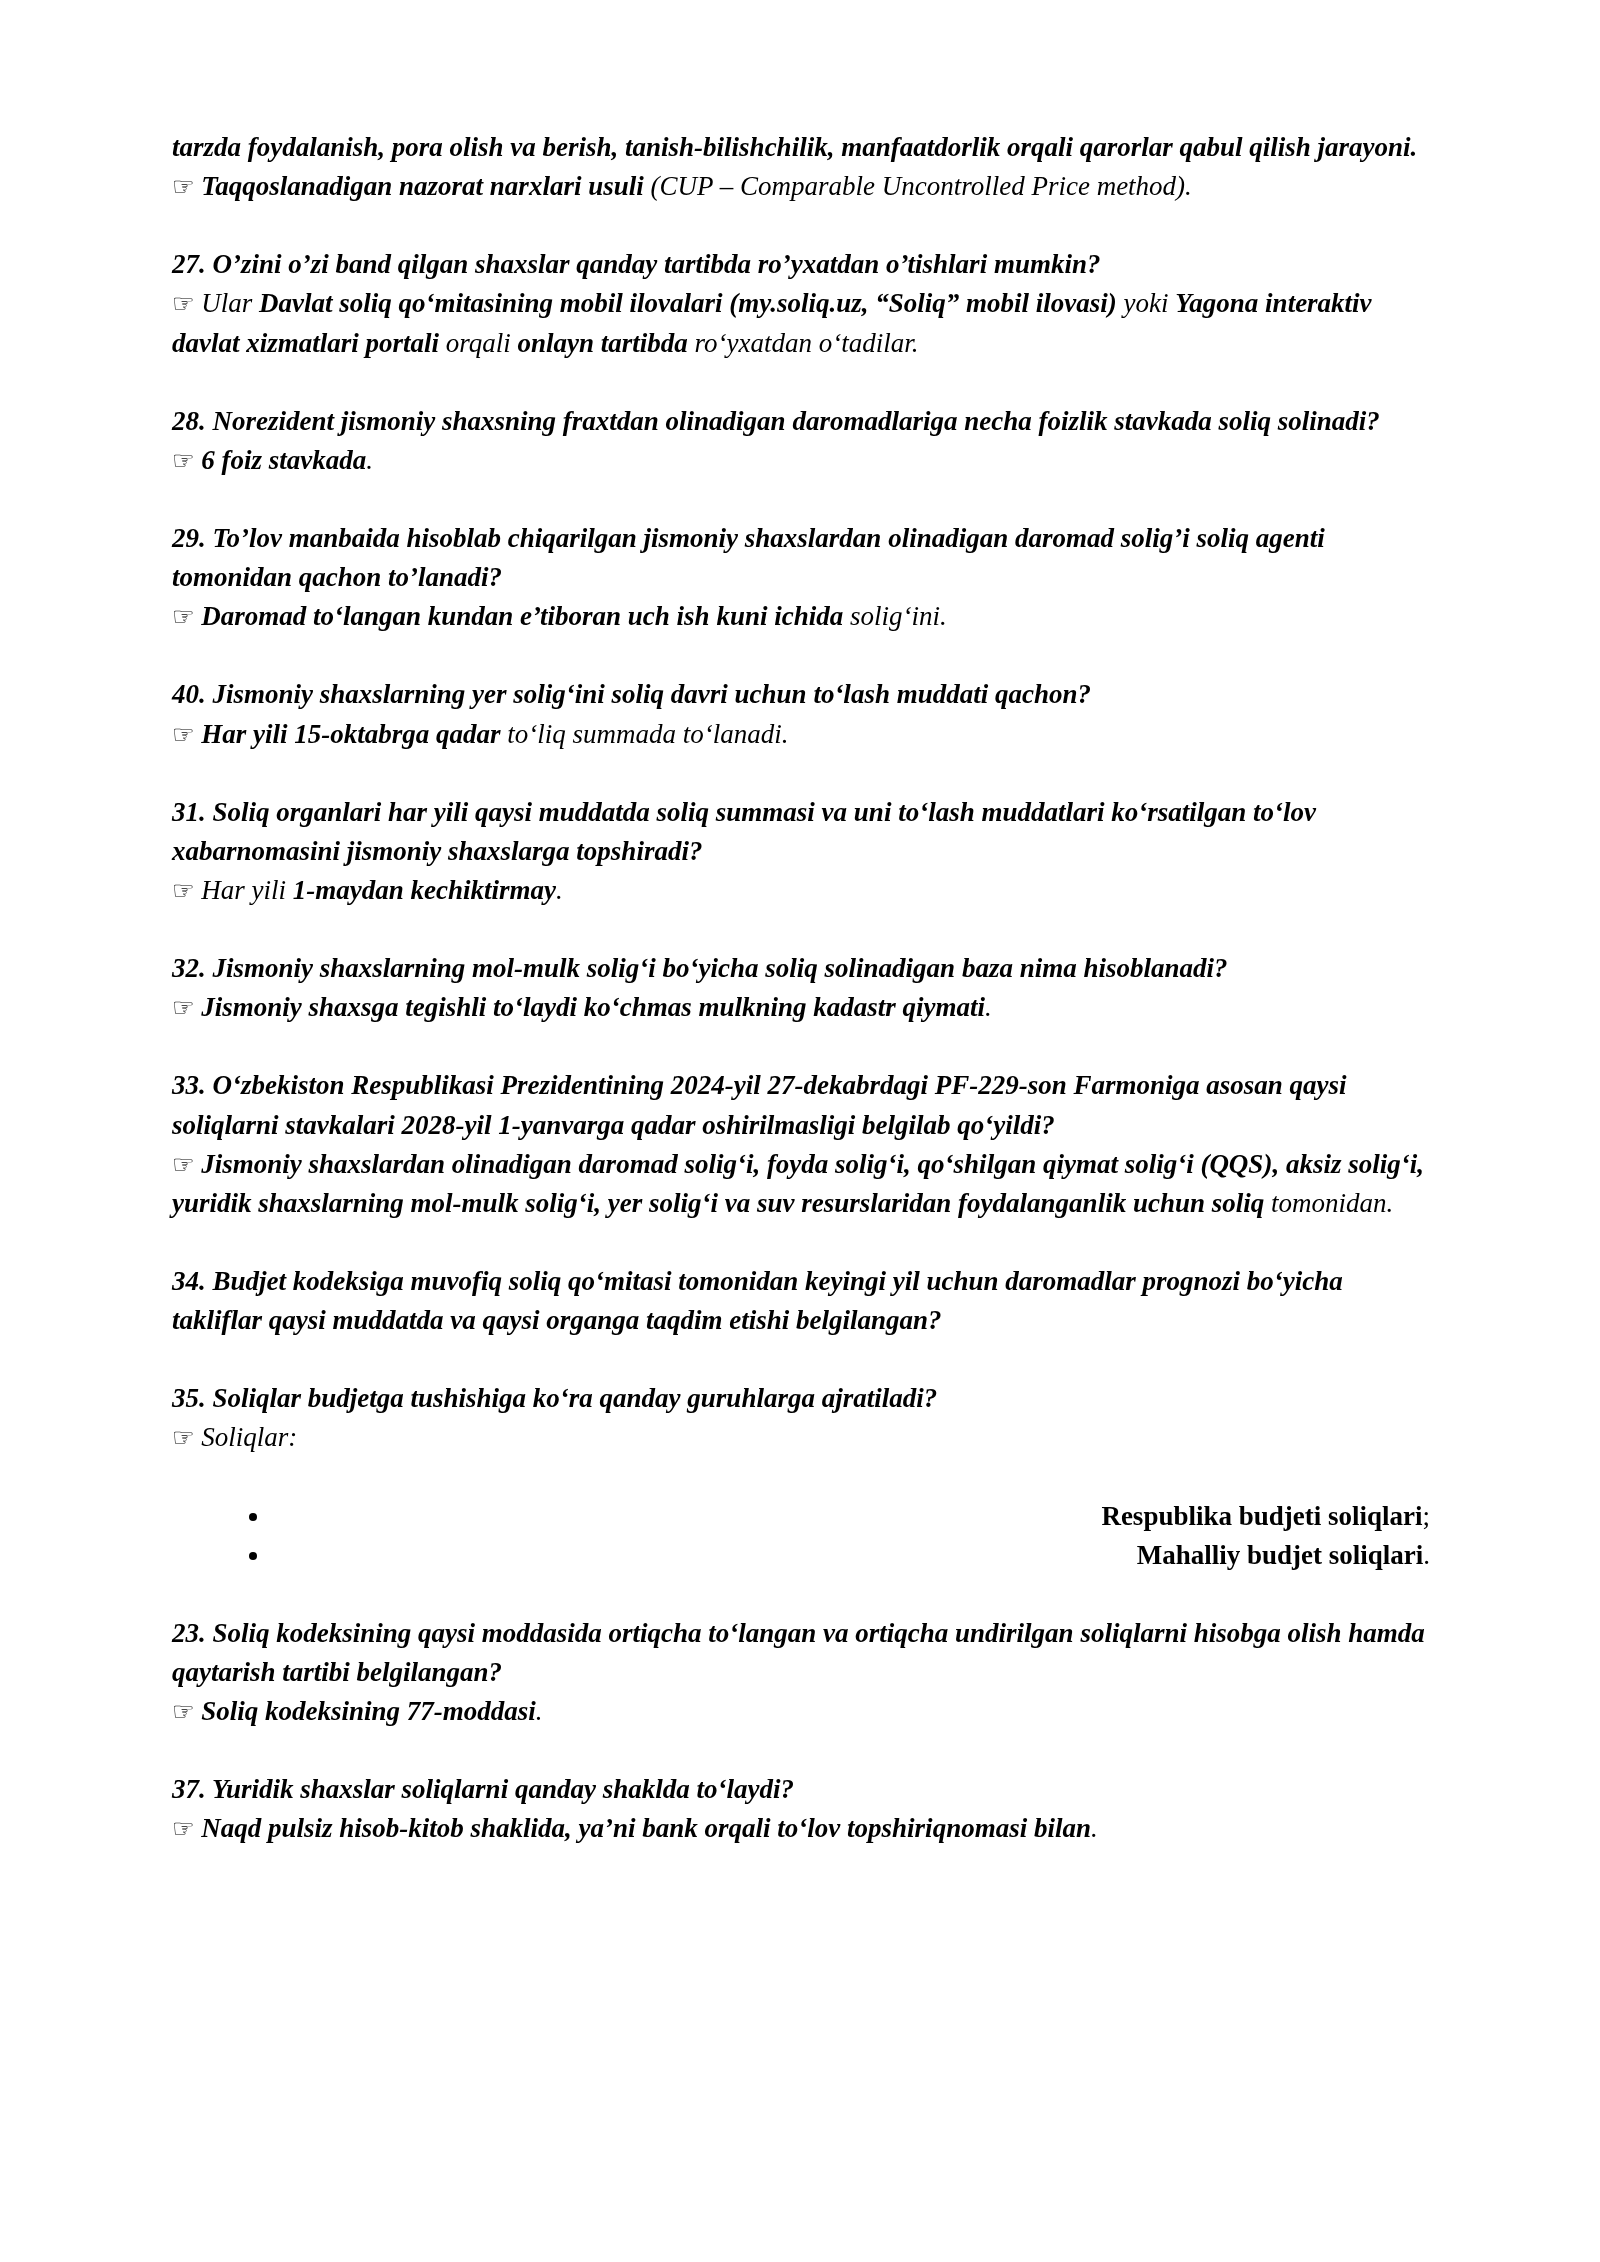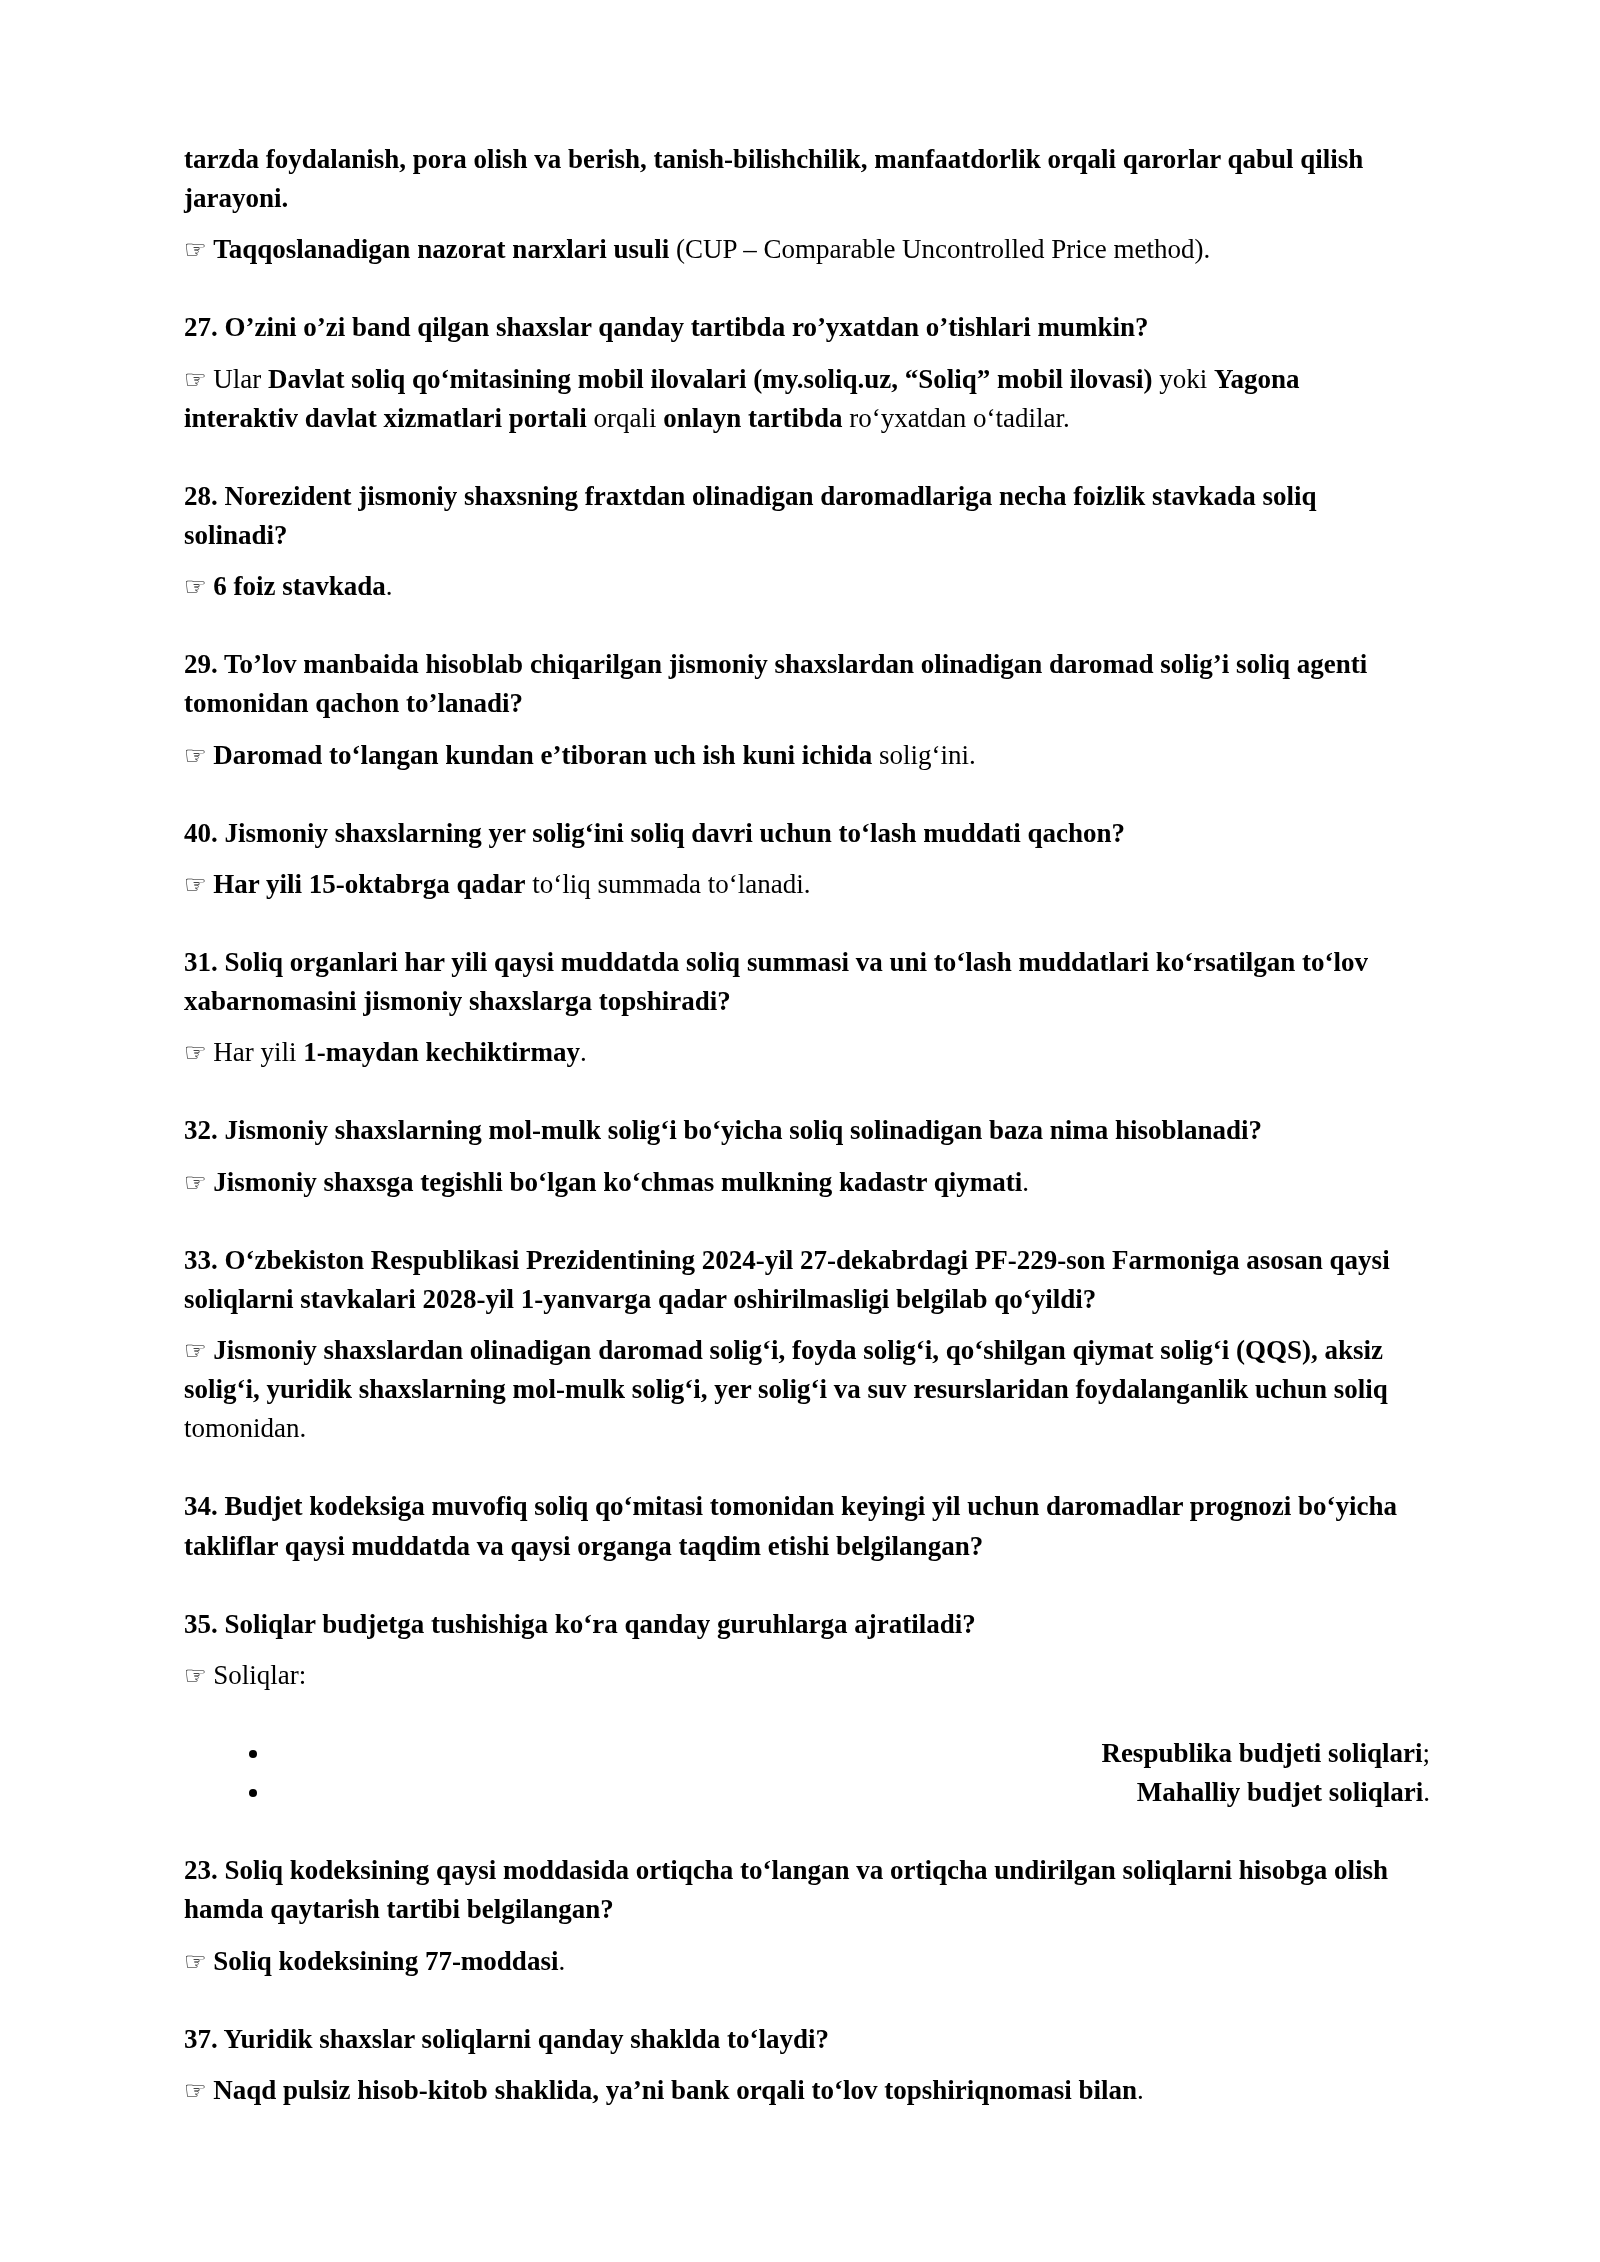--- a/index.html
+++ b/index.html
@@ -13,22 +13,23 @@
     box-sizing: border-box;
     padding: 128px 170px 0 172px;
     background: #ffffff;
     font-family: "Liberation Serif", "DejaVu Serif", serif;
     font-size: 27px;
     line-height: 1.45;
     color: #000000;
     overflow: hidden;
   }
   .content p {
-    margin: 12px;
+    margin: 0;
     text-align: left;
+    font-style: italic;
   }
   .block {
     margin: 0 0 39px 0;
   }
   .run { font-weight: normal; }
   .run.bold { font-weight: bold; }
   .pointer {
     font-family: "DejaVu Sans", sans-serif;
     font-size: 0.93em;
     font-weight: normal;
@@ -68,21 +69,21 @@
       <div class="block">
         <p><span class="run bold">40. Jismoniy shaxslarning yer soligʻini soliq davri uchun toʻlash muddati qachon?</span></p>
         <p><span class="pointer">☞</span> <span class="run bold">Har yili 15-oktabrga qadar</span><span class="run"> toʻliq summada toʻlanadi.</span></p>
       </div>
       <div class="block">
         <p><span class="run bold">31. Soliq organlari har yili qaysi muddatda soliq summasi va uni toʻlash muddatlari koʻrsatilgan toʻlov xabarnomasini jismoniy shaxslarga topshiradi?</span></p>
         <p><span class="pointer">☞</span> <span class="run">Har yili </span><span class="run bold">1-maydan kechiktirmay</span><span class="run">.</span></p>
       </div>
       <div class="block">
         <p><span class="run bold">32. Jismoniy shaxslarning mol-mulk soligʻi boʻyicha soliq solinadigan baza nima hisoblanadi?</span></p>
-        <p><span class="pointer">☞</span> <span class="run bold">Jismoniy shaxsga tegishli boʻlgan koʻchmas mulkning kadastr qiymati</span><span class="run">.</span></p>
+        <p><span class="pointer">☞</span> <span class="run bold">Jismoniy shaxsga tegishli toʻlaydi koʻchmas mulkning kadastr qiymati</span><span class="run">.</span></p>
       </div>
       <div class="block">
         <p><span class="run bold">33. Oʻzbekiston Respublikasi Prezidentining 2024-yil 27-dekabrdagi PF-229-son Farmoniga asosan qaysi soliqlarni stavkalari 2028-yil 1-yanvarga qadar oshirilmasligi belgilab qoʻyildi?</span></p>
         <p><span class="pointer">☞</span> <span class="run bold">Jismoniy shaxslardan olinadigan daromad soligʻi, foyda soligʻi, qoʻshilgan qiymat soligʻi (QQS), aksiz soligʻi, yuridik shaxslarning mol-mulk soligʻi, yer soligʻi va suv resurslaridan foydalanganlik uchun soliq</span><span class="run"> tomonidan.</span></p>
       </div>
       <div class="block">
         <p><span class="run bold">34. Budjet kodeksiga muvofiq soliq qoʻmitasi tomonidan keyingi yil uchun daromadlar prognozi boʻyicha takliflar qaysi muddatda va qaysi organga taqdim etishi belgilangan?</span></p>
       </div>
       <div class="block">
         <p><span class="run bold">35. Soliqlar budjetga tushishiga koʻra qanday guruhlarga ajratiladi?</span></p>

